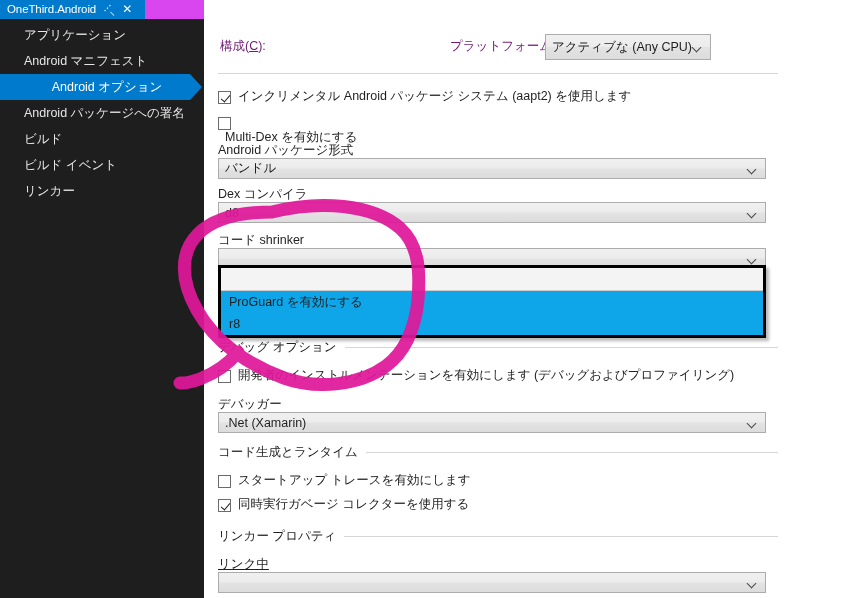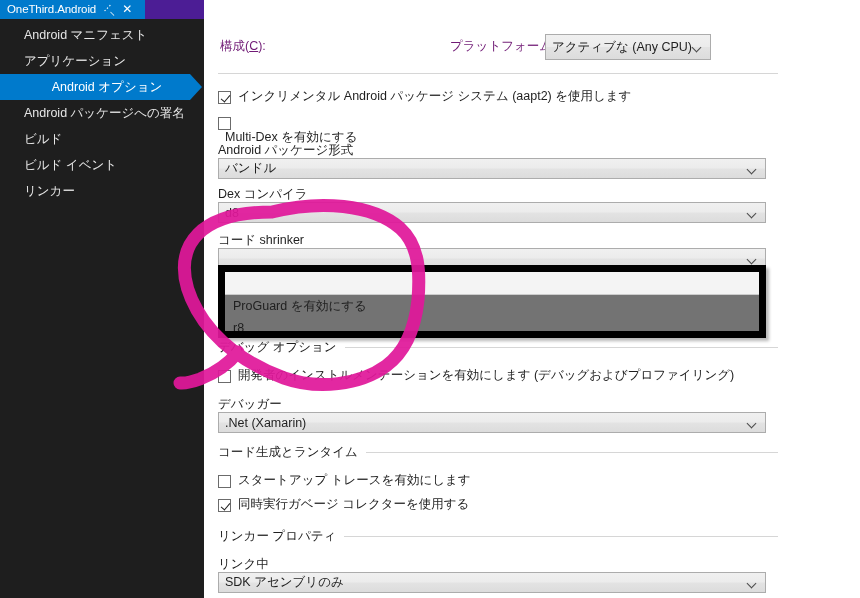--- a/index.html
+++ b/index.html
@@ -25,21 +25,21 @@
     height: 598px;
     background: #1e1e1e;
     overflow: hidden;
   }
 
   #tabstrip {
     position: absolute;
     left: 0; top: 0;
     width: 204px;
     height: 19px;
-    background: #4c1d95;
+    background: #d946ef;
   }
   #doc-tab {
     position: absolute;
     left: 0; top: 0;
     height: 19px;
     width: 145px;
     background: #007acc;
     display: flex;
     align-items: center;
     padding-left: 7px;
@@ -254,22 +254,22 @@
     background: #d6d6d6;
   }
 
   
   #shrinker-popup {
     position: absolute;
     left: 14px;
     top: 265px;
     width: 548px;
     height: 73px;
-    background: #737373;
-    border: 7px solid #000000;
+    background: #0ea5e9;
+    border: 3px solid #000000;
     box-sizing: border-box;
     box-shadow: 3px 3px 3px rgba(0,0,0,0.28);
     overflow: hidden;
     z-index: 5;
   }
   .popup-item {
     height: 22px;
     line-height: 22px;
     padding-left: 8px;
     font-size: 12.5px;
@@ -303,24 +303,24 @@
     <div id="doc-tab">
       <span class="tab-title">OneThird.Android</span>
       <span class="tab-icon tab-pin">⋮⎯</span>
       <span class="tab-icon tab-close">✕</span>
     </div>
   </div>
   <div id="tab-underline"></div>
 
   <div id="nav-list">
     <div class="nav-item">
+      <span>アプリケーション</span>
+    </div>
+    <div class="nav-item">
       <span>Android マニフェスト</span>
-    </div>
-    <div class="nav-item">
-      <span>アプリケーション</span>
     </div>
     <div class="nav-item selected">
       <span>Android オプション</span>
     </div>
     <div class="nav-item">
       <span>Android パッケージへの署名</span>
     </div>
     <div class="nav-item">
       <span>ビルド</span>
     </div>
@@ -409,23 +409,22 @@
   <div class="chk-row" style="top:497px;">
     <span class="chk-box checked"></span>
     <span class="chk-label">同時実行ガベージ コレクターを使用する</span>
   </div>
 
   <div class="group-head" style="top:529px;">
     <span class="gh-text">リンカー プロパティ</span>
     <span class="gh-rule"></span>
   </div>
 
-  <div class="caption" style="top:556px;">リンク中</div>
+  <div class="caption" style="top:556px;text-decoration:underline;">リンク中</div>
   <div class="combo wide-combo" style="top:572px;">
-    <span class="combo-text">SDK アセンブリのみ</span>
     <span class="combo-arrow"></span>
   </div>
 </div>
 
 <svg id="ink-overlay" width="860" height="598" viewBox="0 0 860 598">
   <g fill="none" stroke="#e0189a" stroke-width="13" stroke-linecap="round" stroke-linejoin="round" opacity="0.93">
     <path d="M 272 212
              C 320 200, 372 204, 400 228
              C 420 246, 420 274, 418 300
              C 415 328, 405 352, 386 366

